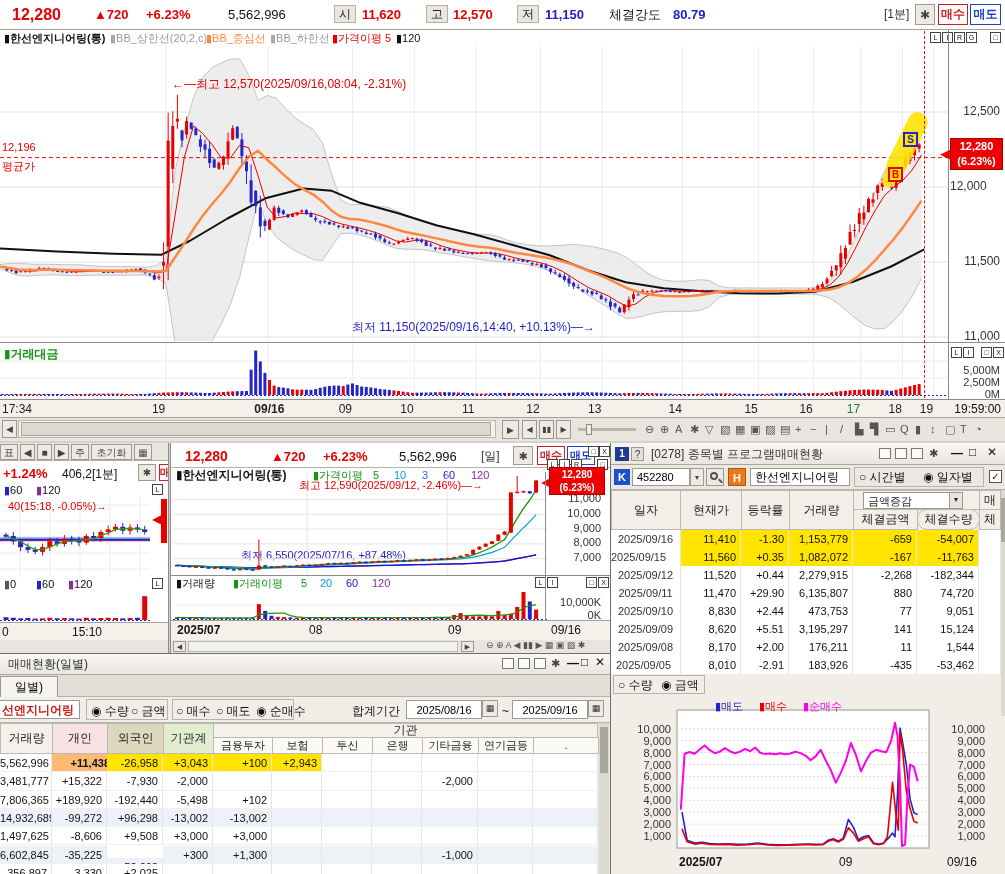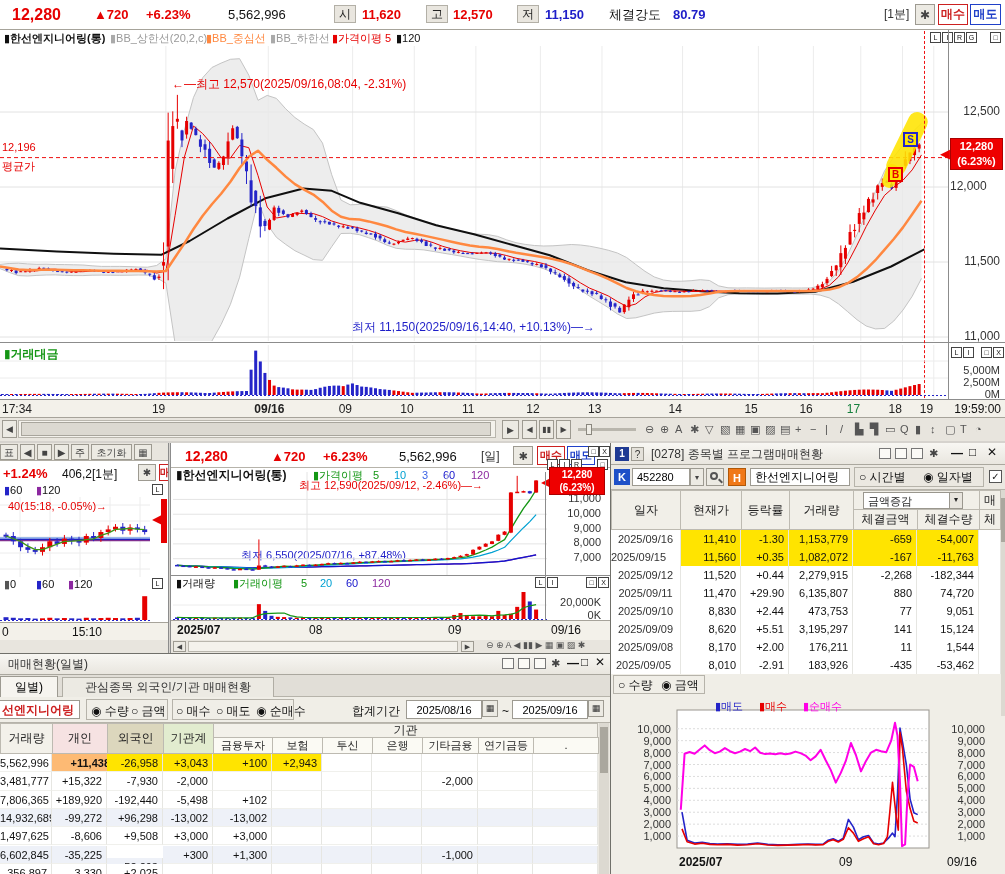--- a/index.html
+++ b/index.html
@@ -1144,21 +1144,21 @@
       <span class="gbtn" style="left:2px;top:1px;width:13px;height:11px;line-height:10px;font-size:7px;">◀</span>
       <div style="position:absolute;left:17px;top:1px;width:270px;height:11px;background:#f4f2ec;border:1px solid #b9b6ad;"></div>
       <span class="gbtn" style="left:290px;top:1px;width:13px;height:11px;line-height:10px;font-size:7px;">▶</span>
       <span class="t" style="left:315px;top:1px;font-size:9px;color:#555;">⊖ ⊕ A ◀ ▮▮ ▶ ▦ ▣ ▨ ✱</span>
     </div>
   <span class="t " style="left: 378px; top: 49px; width: 52px; text-align: right; color: rgb(51, 51, 51); font-size: 11px;">11,000</span>
       <span class="t " style="left: 378px; top: 63.8px; width: 52px; text-align: right; color: rgb(51, 51, 51); font-size: 11px;">10,000</span>
       <span class="t " style="left: 378px; top: 78.6px; width: 52px; text-align: right; color: rgb(51, 51, 51); font-size: 11px;">9,000</span>
       <span class="t " style="left: 378px; top: 93.4px; width: 52px; text-align: right; color: rgb(51, 51, 51); font-size: 11px;">8,000</span>
       <span class="t " style="left: 378px; top: 108.2px; width: 52px; text-align: right; color: rgb(51, 51, 51); font-size: 11px;">7,000</span>
-      <span class="t " style="left: 378px; top: 153px; width: 52px; text-align: right; color: rgb(51, 51, 51); font-size: 11px;">20,000K</span>
+      <span class="t " style="left: 378px; top: 153px; width: 52px; text-align: right; color: rgb(51, 51, 51); font-size: 11px;">10,000K</span>
       <span class="t " style="left: 378px; top: 166px; width: 52px; text-align: right; color: rgb(51, 51, 51); font-size: 11px;">0K</span>
     </div>
 
   <div id="prog-panel" style="position:absolute;left:610px;top:443px;width:395px;height:431px;background:#f0eee7;border-left:1px solid #70706a;overflow:hidden;">
     <div class="titlebar" style="left:0;top:0;width:395px;height:22px;">
       <span style="position:absolute;left:4px;top:4px;width:14px;height:14px;background:#1f3a93;color:#fff;font-size:10px;font-weight:bold;text-align:center;line-height:14px;">1</span>
       <span style="position:absolute;left:20px;top:4px;width:13px;height:14px;background:#e4e1da;border:1px solid #9d9a91;color:#333;font-size:10px;text-align:center;line-height:13px;">?</span>
       <span class="t" style="left:40px;top:5px;color:#333;">[0278] 종목별 프로그램매매현황</span>
       <span class="wico" style="left:268px;top:5px;"></span>
       <span class="wico" style="left:284px;top:5px;"></span>
@@ -1182,21 +1182,21 @@
       <span class="t" style="left:312px;top:6px;">◉ <span>일자별</span></span>
       <span style="position:absolute;left:378px;top:5px;width:13px;height:13px;background:#fff;border:1px solid #555;font-size:10px;line-height:12px;text-align:center;color:#222;">✓</span>
     </div>
     <div id="prog-header">
         <div class="hcell" style="left: 0px; top: 47px; width: 70px; height: 40px; line-height: 38px;">일자</div>
         <div class="hcell" style="left: 69px; top: 47px; width: 62px; height: 40px; line-height: 38px;">현재가</div>
         <div class="hcell" style="left: 130px; top: 47px; width: 49px; height: 40px; line-height: 38px;">등락률</div>
         <div class="hcell" style="left: 178px; top: 47px; width: 65px; height: 40px; line-height: 38px;">거래량</div>
         <div class="hcell" style="left: 242px; top: 47px; width: 127px; height: 20px; line-height: 18px;"></div>
         <div class="hcell" style="left: 242px; top: 66px; width: 65px; height: 21px; line-height: 19px;">체결금액</div>
-        <div class="hcell" style="left: 306px; top: 66px; width: 63px; height: 21px; line-height: 19px;">체결수량</div>
+        <div class="hcell" style="left: 306px; top: 66px; width: 63px; height: 21px; line-height: 19px; border-radius: 10px;">체결수량</div>
         <div class="hcell" style="left: 368px; top: 47px; width: 22px; height: 20px; line-height: 18px;">매</div>
         <div class="hcell" style="left: 368px; top: 66px; width: 22px; height: 21px; line-height: 19px;">체</div>
         <div style="position: absolute; left: 252px; top: 49px; width: 100px; height: 17px; background: rgb(255, 255, 255); border: 1px solid rgb(154, 151, 142); font-size: 11px; line-height: 16px; padding-left: 4px; color: rgb(34, 34, 34); z-index: 2;">금액증감<span style="position: absolute; right: 0px; top: 0px; width: 13px; height: 15px; background: rgb(232, 229, 222); border-left: 1px solid rgb(154, 151, 142); font-size: 8px; text-align: center; line-height: 14px;">▾</span></div>
       </div>
     <div id="prog-rows" style="position:absolute;left:0;top:0;width:395px;height:431px;">
         <div>
           <div class="cell " style="left: 0px; top: 87px; width: 70px; height: 18px; line-height: 18px; background: rgb(255, 255, 255); text-align: center; color: rgb(51, 51, 51); padding-right: 0px;">2025/09/16</div>
           <div class="cell dn" style="left: 70px; top: 87px; width: 60px; height: 18px; line-height: 18px; background: rgb(255, 228, 0);">11,410</div>
           <div class="cell dn" style="left: 130px; top: 87px; width: 48px; height: 18px; line-height: 18px; background: rgb(255, 228, 0);">-1.30</div>
           <div class="cell " style="left: 178px; top: 87px; width: 64px; height: 18px; line-height: 18px; background: rgb(255, 228, 0);">1,153,779</div>
@@ -1327,21 +1327,20 @@
       <span class="wico" style="left:502px;top:4px;"></span>
       <span class="wico" style="left:518px;top:4px;"></span>
       <span class="wico" style="left:534px;top:4px;"></span>
       <span class="t" style="left:551px;top:3px;color:#444;font-size:11px;">✱</span>
       <span class="t bold" style="left:567px;top:3px;">—</span>
       <span class="t bold" style="left:581px;top:2px;">□</span>
       <span class="t bold" style="left:595px;top:2px;">✕</span>
     </div>
     <div style="position:absolute;left:0;top:21px;width:610px;height:22px;background:#e1ded7;border-bottom:1px solid #b6b3aa;">
       <span style="position:absolute;left:0;top:1px;width:58px;height:21px;background:#f6f4ef;border:1px solid #9d9a91;border-bottom:none;font-size:12px;text-align:center;line-height:20px;">일별)</span>
-      <span style="position:absolute;left:62px;top:2px;width:212px;height:20px;background:#eceae3;border:1px solid #b0ada4;border-bottom:none;font-size:12px;text-align:center;line-height:19px;color:#333;">관심종목 외국인/기관 매매현황</span>
     </div>
     <div style="position:absolute;left:0;top:43px;width:610px;height:26px;background:#f0eee7;border-bottom:1px solid #b6b3aa;">
       <span style="position:absolute;left:0;top:3px;width:80px;height:19px;background:#fff;border:1px solid #9d9a91;border-left:none;font-size:12px;line-height:18px;padding-left:2px;color:#cc2020;font-weight:bold;"><span>선엔지니어링</span><sup style="color:#2040c8;font-size:8px;">N</sup></span>
       <span style="position:absolute;left:86px;top:2px;width:82px;height:21px;border:1px solid #b6b3aa;"></span>
       <span class="t" style="left:91px;top:8px;">◉ <span>수량</span></span>
       <span class="t" style="left:131px;top:8px;">○ <span>금액</span></span>
       <span style="position:absolute;left:172px;top:2px;width:122px;height:21px;border:1px solid #b6b3aa;"></span>
       <span class="t" style="left:176px;top:8px;">○ <span>매수</span></span>
       <span class="t" style="left:216px;top:8px;">○ <span>매도</span></span>
       <span class="t" style="left:256px;top:8px;">◉ <span>순매수</span></span>

